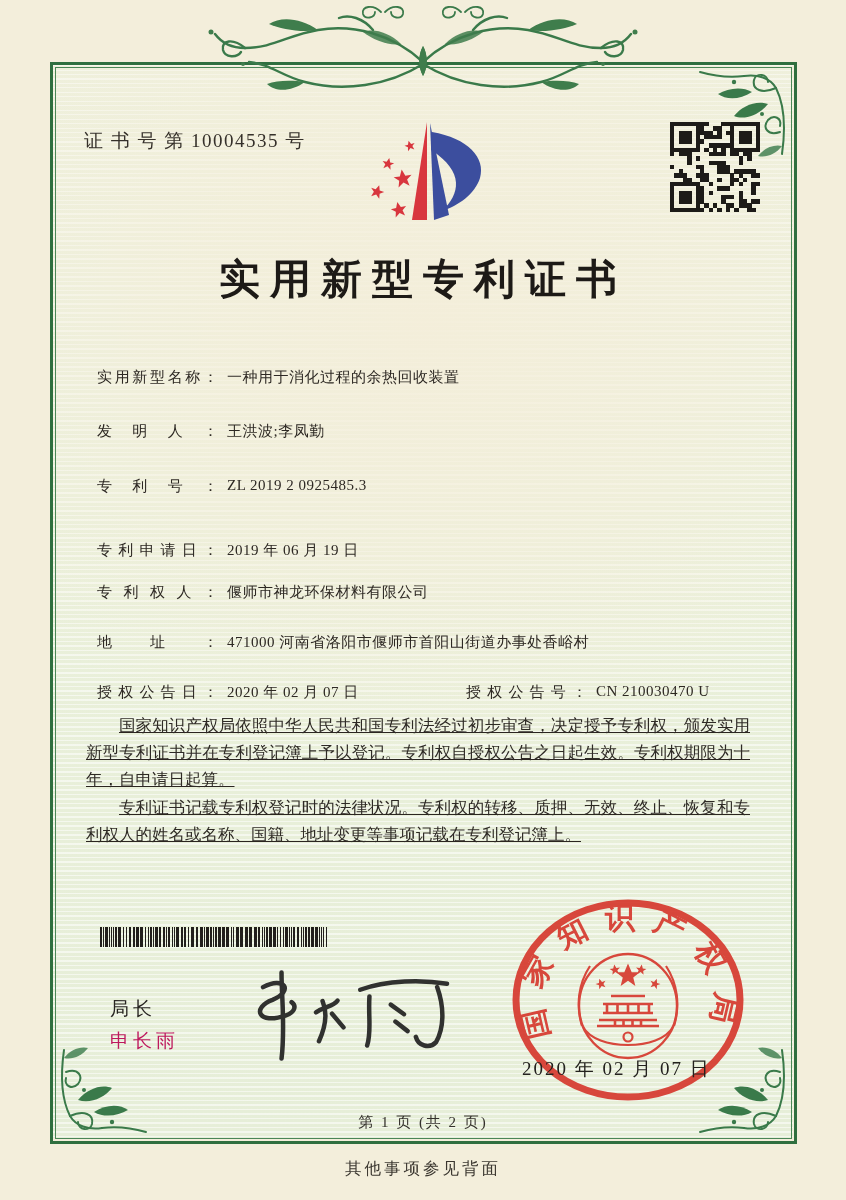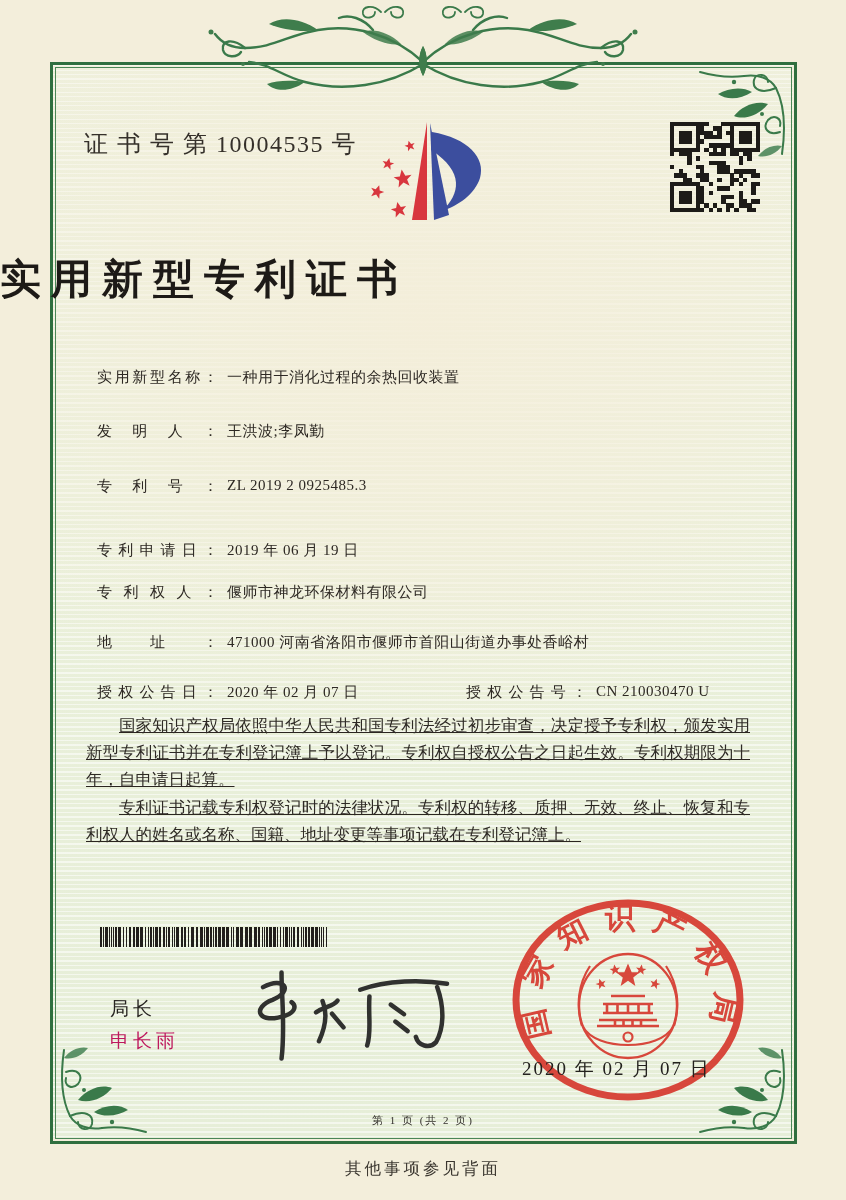--- a/index.html
+++ b/index.html
@@ -18,41 +18,41 @@
       linear-gradient(180deg,#eef0dc 0%, #eaf0da 40%, #e6eed8 100%);
   }
   .frame{
     position:absolute;left:50px;top:62px;width:741px;height:1076px;z-index:2;
     border:3px solid #2f6f3f;
   }
   .frame::after{
     content:"";position:absolute;inset:2px;border:1px solid #4a8656;
   }
   svg.orn{position:absolute;z-index:3;}
-  .cert-no{position:absolute;left:84px;top:128px;z-index:4;font-size:24px;letter-spacing:1.5px;color:#35302a;}
+  .cert-no{position:absolute;left:84px;top:128px;z-index:4;font-size:19px;letter-spacing:1.5px;color:#35302a;}
   .logo{position:absolute;left:350px;top:112px;width:140px;height:115px;z-index:4;}
   .qr{position:absolute;left:670px;top:122px;width:90px;height:90px;z-index:4;shape-rendering:crispEdges;}
   .title{
-    position:absolute;left:0;width:846px;top:252px;z-index:4;
+    position:absolute;left:0;width:846px;top:252px;z-index:4;text-align:center;
     font-size:41px;font-weight:bold;letter-spacing:10px;color:#1d1a17;
     font-family:"DejaVu Serif","Liberation Serif",serif;
   }
   .field{position:absolute;left:97px;width:690px;z-index:4;font-size:15px;white-space:nowrap;}
   .flabel{display:inline-block;width:121px;text-align:justify;text-align-last:justify;vertical-align:top;color:#2d2823;}
   .fvalue{margin-left:9px;letter-spacing:0.5px;color:#2d2823;}
   .grant-no{position:absolute;left:333px;top:0;margin-left:36px;}
   .paras{position:absolute;left:86px;top:712px;width:664px;z-index:4;text-decoration:underline;}
   .paras p{margin:0 0 1px 0;font-size:16.5px;line-height:27px;text-indent:2em;text-align:justify;color:#2e2a25;}
   .barcode{position:absolute;left:100px;top:927px;width:232px;height:20px;z-index:4;shape-rendering:crispEdges;}
   .director-title{position:absolute;left:110px;top:996px;z-index:4;font-size:19px;letter-spacing:4px;color:#262320;}
   .director-name{position:absolute;left:110px;top:1028px;z-index:4;font-size:19px;letter-spacing:4px;color:#be185d;}
   .signature{position:absolute;left:228px;top:960px;width:250px;height:106px;z-index:6;transform:rotate(-2deg);}
   .seal{position:absolute;left:506px;top:893px;width:244px;height:214px;z-index:5;opacity:0.93;}
   .seal-date{position:absolute;left:522px;top:1056px;z-index:6;font-size:19px;letter-spacing:2px;color:#23211e;}
-  .page-info{position:absolute;left:0;width:846px;top:1113px;z-index:4;text-align:center;font-size:11px;letter-spacing:2px;color:#33302b;}
+  .page-info{position:absolute;left:0;width:846px;top:1113px;z-index:4;text-align:center;font-size:15px;letter-spacing:2px;color:#33302b;}
   .back-note{position:absolute;left:0;width:846px;top:1158px;z-index:4;text-align:center;font-size:16.5px;letter-spacing:3px;color:#3a362f;}
 </style>
 </head>
 <body>
 
 <div class="texture"></div>
 
 <div class="frame"></div>
 
 <svg class="orn" style="left:173px;top:4px" width="500" height="92" viewBox="0 0 500 92">

